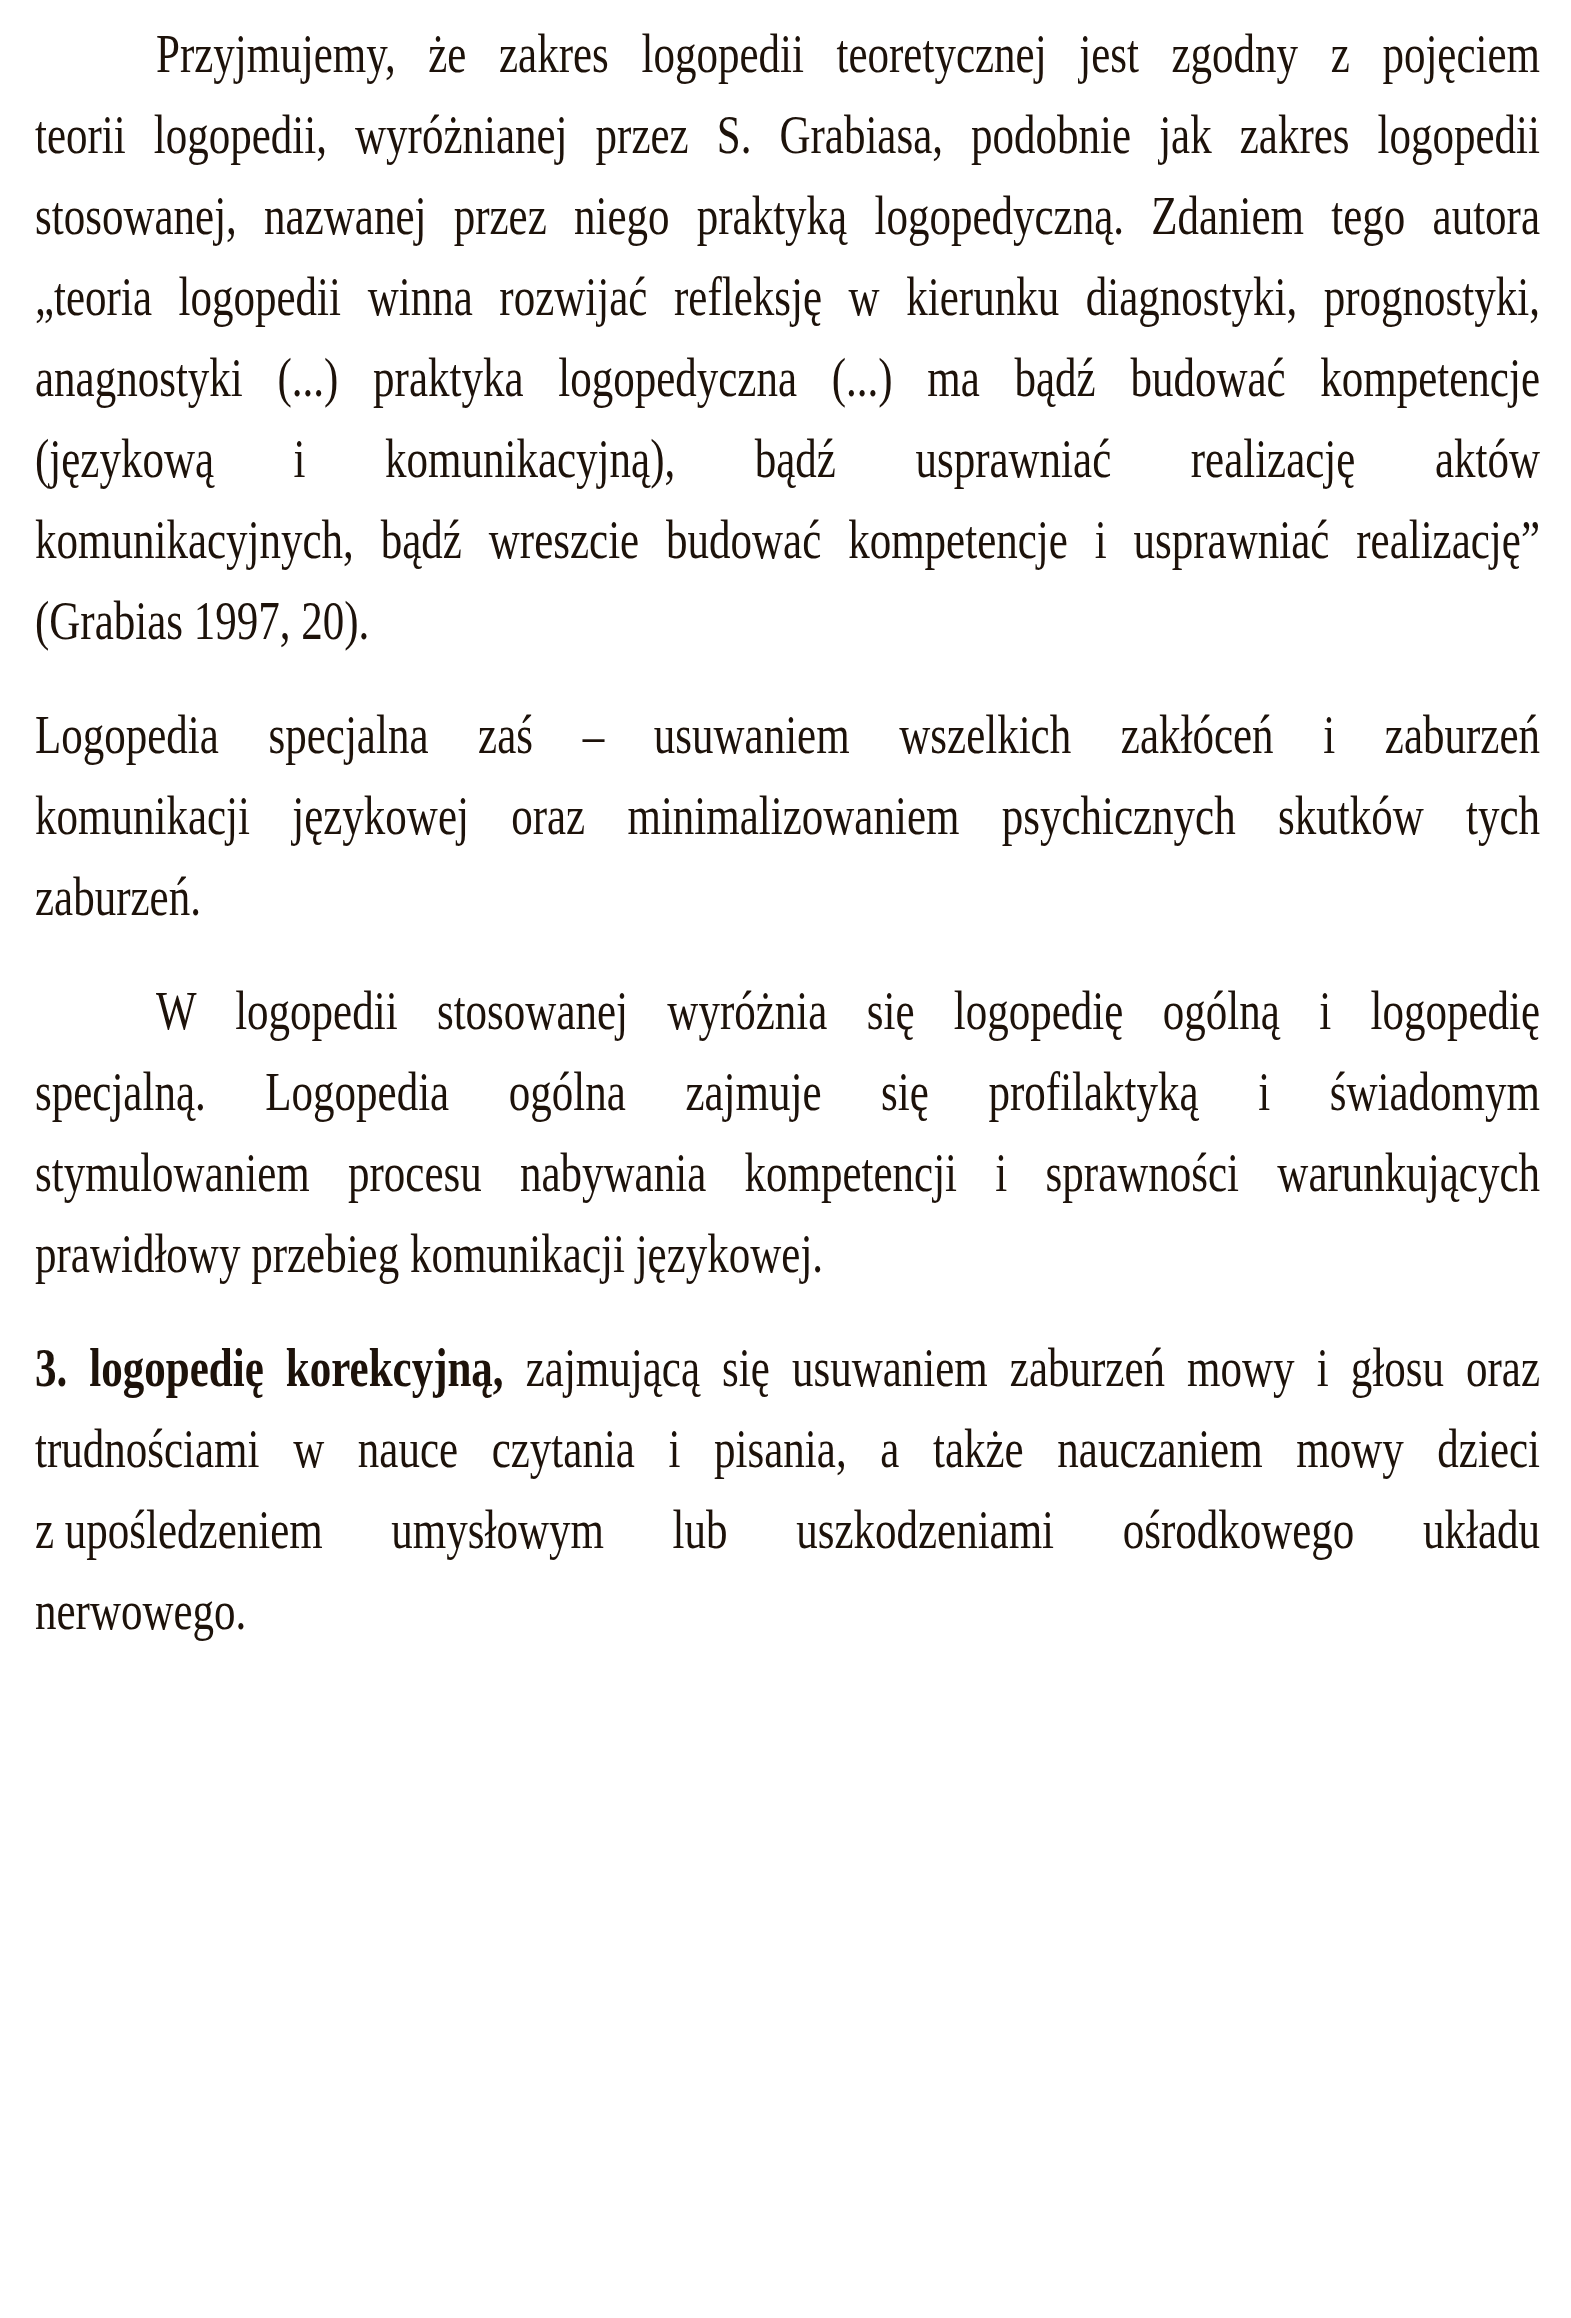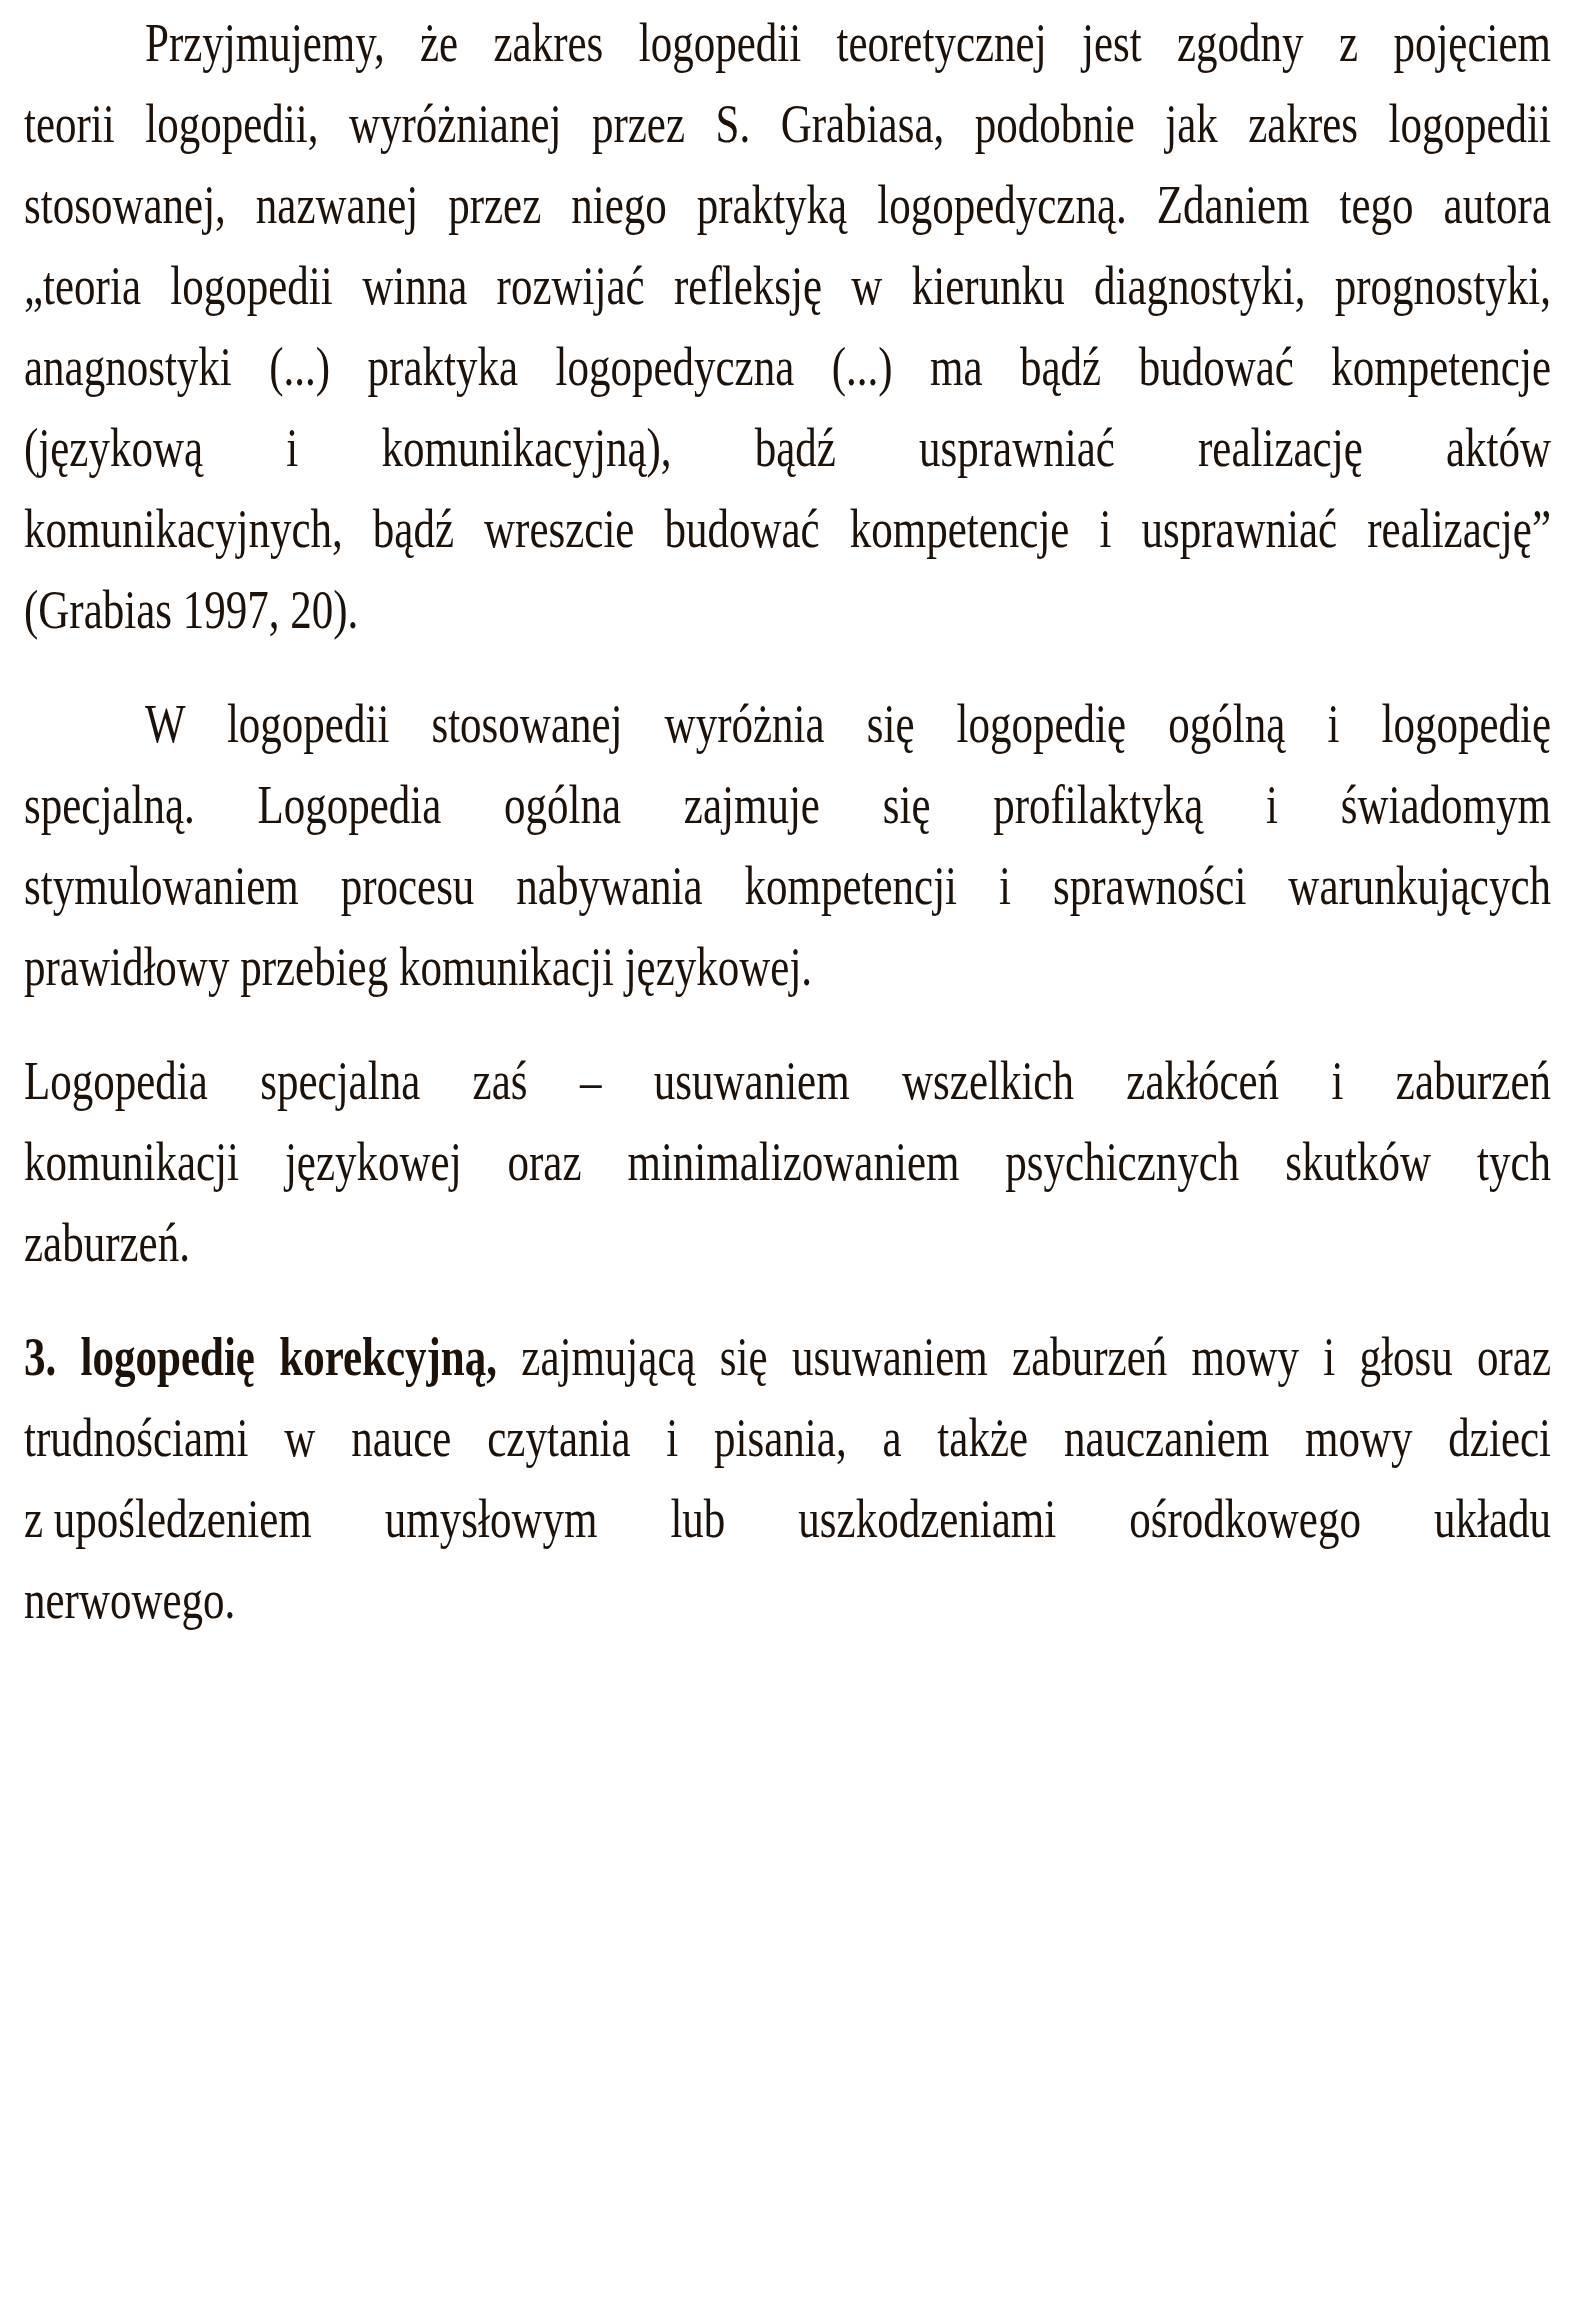--- a/index.html
+++ b/index.html
@@ -9,21 +9,21 @@
   }
   .page {
     position: relative;
     box-sizing: border-box;
     width: 1572px;
     height: 2319px;
     background: #ffffff;
     padding: 3.2px 21px 0 24px;
     overflow: hidden;
   }
-  .para { margin: 0; }
+  .para { margin: 11px; }
   .para + .para { margin-top: 33px; }
   .line {
     font-family: "Liberation Serif", "DejaVu Serif", serif;
     font-size: 43px;
     line-height: 81px;
     color: #1d120a;
     text-align: justify;
     text-align-last: justify;
     transform: scaleY(1.30);
     transform-origin: 50% 55%;
@@ -42,29 +42,29 @@
       <div class="line indent" style="color: rgb(29, 18, 10);"><span class="">Przyjmujemy, że zakres logopedii teoretycznej jest zgodny z pojęciem</span></div>
       <div class="line" style="color: rgb(29, 18, 10);"><span class="">teorii logopedii, wyróżnianej przez S. Grabiasa, podobnie jak zakres logopedii</span></div>
       <div class="line" style="color: rgb(29, 18, 10);"><span class="">stosowanej, nazwanej przez niego praktyką logopedyczną. Zdaniem tego autora</span></div>
       <div class="line" style="color: rgb(29, 18, 10);"><span class="">„teoria logopedii winna rozwijać refleksję w kierunku diagnostyki, prognostyki,</span></div>
       <div class="line" style="color: rgb(29, 18, 10);"><span class="">anagnostyki (...) praktyka logopedyczna (...) ma bądź budować kompetencje</span></div>
       <div class="line" style="color: rgb(29, 18, 10);"><span class="">(językową i komunikacyjną), bądź usprawniać realizację aktów</span></div>
       <div class="line" style="color: rgb(29, 18, 10);"><span class="">komunikacyjnych, bądź wreszcie budować kompetencje i usprawniać realizację”</span></div>
       <div class="line para-end" style="color: rgb(29, 18, 10);"><span class="">(Grabias 1997, 20).</span></div>
     </div>
     <div class="para">
+      <div class="line" style="color: rgb(29, 18, 10);"><span class="">Logopedia specjalna zaś – usuwaniem wszelkich zakłóceń i zaburzeń</span></div>
+      <div class="line" style="color: rgb(29, 18, 10);"><span class="">komunikacji językowej oraz minimalizowaniem psychicznych skutków tych</span></div>
+      <div class="line para-end" style="color: rgb(29, 18, 10);"><span class="">zaburzeń.</span></div>
+    </div>
+    <div class="para">
       <div class="line indent" style="color: rgb(29, 18, 10);"><span class="">W logopedii stosowanej wyróżnia się logopedię ogólną i logopedię</span></div>
       <div class="line" style="color: rgb(29, 18, 10);"><span class="">specjalną. Logopedia ogólna zajmuje się profilaktyką i świadomym</span></div>
       <div class="line" style="color: rgb(29, 18, 10);"><span class="">stymulowaniem procesu nabywania kompetencji i sprawności warunkujących</span></div>
       <div class="line para-end" style="color: rgb(29, 18, 10);"><span class="">prawidłowy przebieg komunikacji językowej.</span></div>
-    </div>
-    <div class="para">
-      <div class="line" style="color: rgb(29, 18, 10);"><span class="">Logopedia specjalna zaś – usuwaniem wszelkich zakłóceń i zaburzeń</span></div>
-      <div class="line" style="color: rgb(29, 18, 10);"><span class="">komunikacji językowej oraz minimalizowaniem psychicznych skutków tych</span></div>
-      <div class="line para-end" style="color: rgb(29, 18, 10);"><span class="">zaburzeń.</span></div>
     </div>
     <div class="para">
       <div class="line" style="color: rgb(29, 18, 10);"><span class="seg-bold ">3. logopedię korekcyjną,</span><span class=""> zajmującą się usuwaniem zaburzeń mowy i głosu oraz</span></div>
       <div class="line" style="color: rgb(29, 18, 10);"><span class="">trudnościami w nauce czytania i pisania, a także nauczaniem mowy dzieci</span></div>
       <div class="line" style="color: rgb(29, 18, 10);"><span class="seg-nowrap">z upośledzeniem</span><span class=""> umysłowym lub uszkodzeniami ośrodkowego układu</span></div>
       <div class="line para-end" style="color: rgb(29, 18, 10);"><span class="">nerwowego.</span></div>
     </div>
   </div>
 
 

